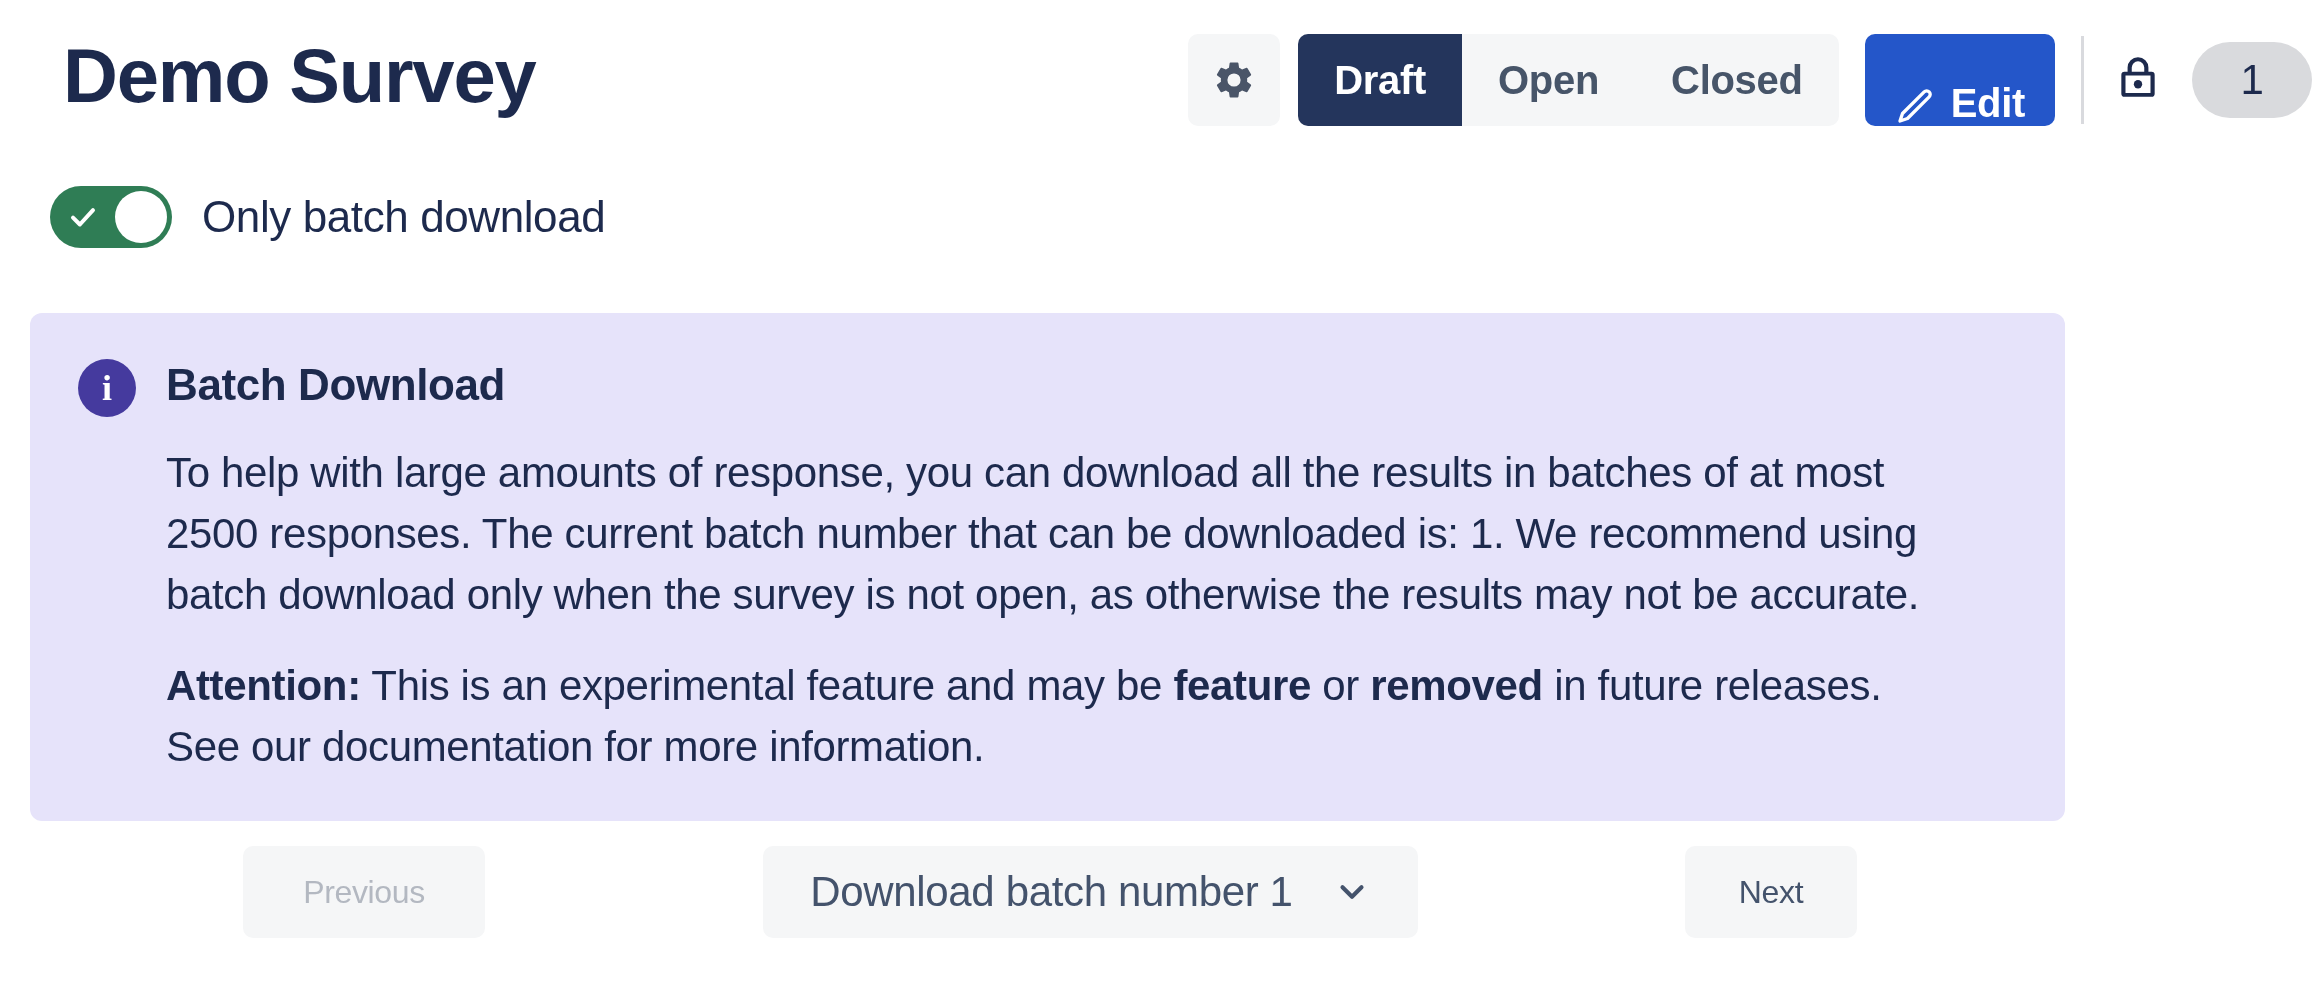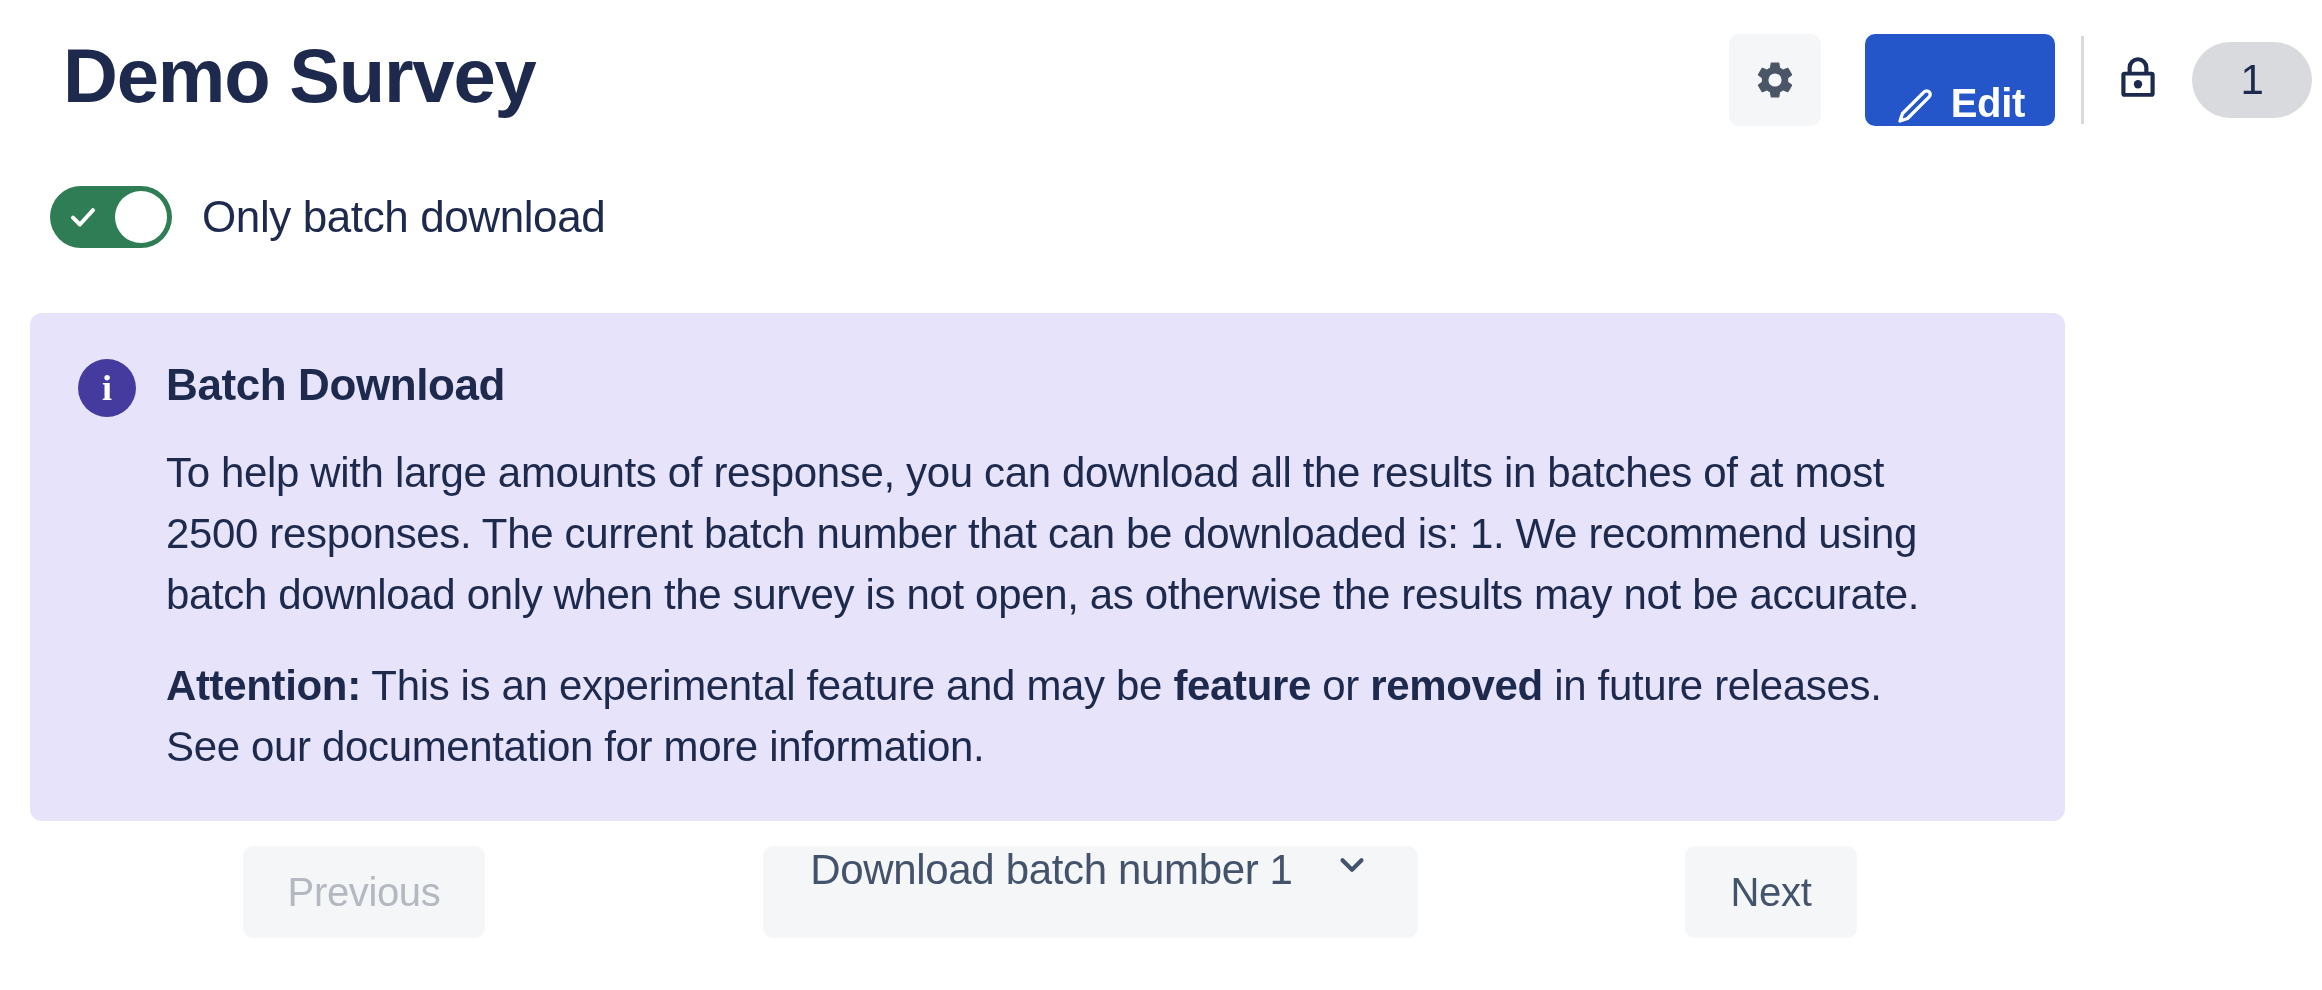--- a/index.html
+++ b/index.html
@@ -247,21 +247,21 @@
     width: 2322px;
     height: 120px;
   }
 
   .btn-plain {
     position: absolute;
     height: 92px;
     background: #f5f6f7;
     border: none;
     border-radius: 10px;
-    font-size: 40px;
+    font-size: 32px;
     letter-spacing: -0.35px;
     color: #44536c;
     display: flex;
     align-items: center;
     justify-content: center;
     cursor: pointer;
     white-space: nowrap;
   }
   .btn-prev {
     left: 243px;
@@ -276,20 +276,21 @@
 
   .btn-download {
     position: absolute;
     left: 763px;
     width: 655px;
     height: 92px;
     background: #f5f6f7;
     border: none;
     border-radius: 10px;
     display: flex;
+    align-items: center;
     justify-content: center;
     gap: 40px;
     cursor: pointer;
     font-size: 42px;
     color: #44536c;
     letter-spacing: -0.35px;
     white-space: nowrap;
   }
   .btn-download svg { display: block; }
 </style>
@@ -305,20 +306,25 @@
     <div class="header-controls">
 
       <button class="gear-button">
         <span>
           <svg width="44" height="44" viewBox="0 0 24 24" fill="#4a5568">
             <path d="M19.14 12.94a7.07 7.07 0 0 0 .05-.94 7.07 7.07 0 0 0-.05-.94l2.03-1.58a.49.49 0 0 0 .12-.61l-1.92-3.32a.49.49 0 0 0-.59-.22l-2.39.96a7.03 7.03 0 0 0-1.62-.94l-.36-2.54a.48.48 0 0 0-.48-.41h-3.84a.48.48 0 0 0-.48.41l-.36 2.54c-.59.24-1.13.56-1.62.94l-2.39-.96a.49.49 0 0 0-.59.22L2.73 8.87a.49.49 0 0 0 .12.61l2.03 1.58a7.3 7.3 0 0 0 0 1.88l-2.03 1.58a.49.49 0 0 0-.12.61l1.92 3.32c.12.22.38.3.59.22l2.39-.96c.5.38 1.03.7 1.62.94l.36 2.54c.04.24.24.41.48.41h3.84c.24 0 .44-.17.48-.41l.36-2.54c.59-.24 1.13-.56 1.62-.94l2.39.96c.22.08.47 0 .59-.22l1.92-3.32a.49.49 0 0 0-.12-.61l-2.03-1.58zM12 15.6A3.6 3.6 0 1 1 12 8.4a3.6 3.6 0 0 1 0 7.2z"></path>
           </svg>
         </span>
       </button>
 
+      <div class="segmented">
+        <button class="seg-item active">Draft</button>
+        <button class="seg-item">Open</button>
+        <button class="seg-item">Closed</button>
+      </div>
 
       <button class="edit-button">
         <span>
           <svg width="40" height="40" viewBox="0 0 24 24" fill="none" stroke="#ffffff" stroke-width="2" stroke-linecap="round" stroke-linejoin="round">
             <path d="M17.5 3.5a2.12 2.12 0 0 1 3 3L7.5 19.5 3 21l1.5-4.5L17.5 3.5z"></path>
           </svg>
         </span>
         <span>Edit</span>
       </button>
 

